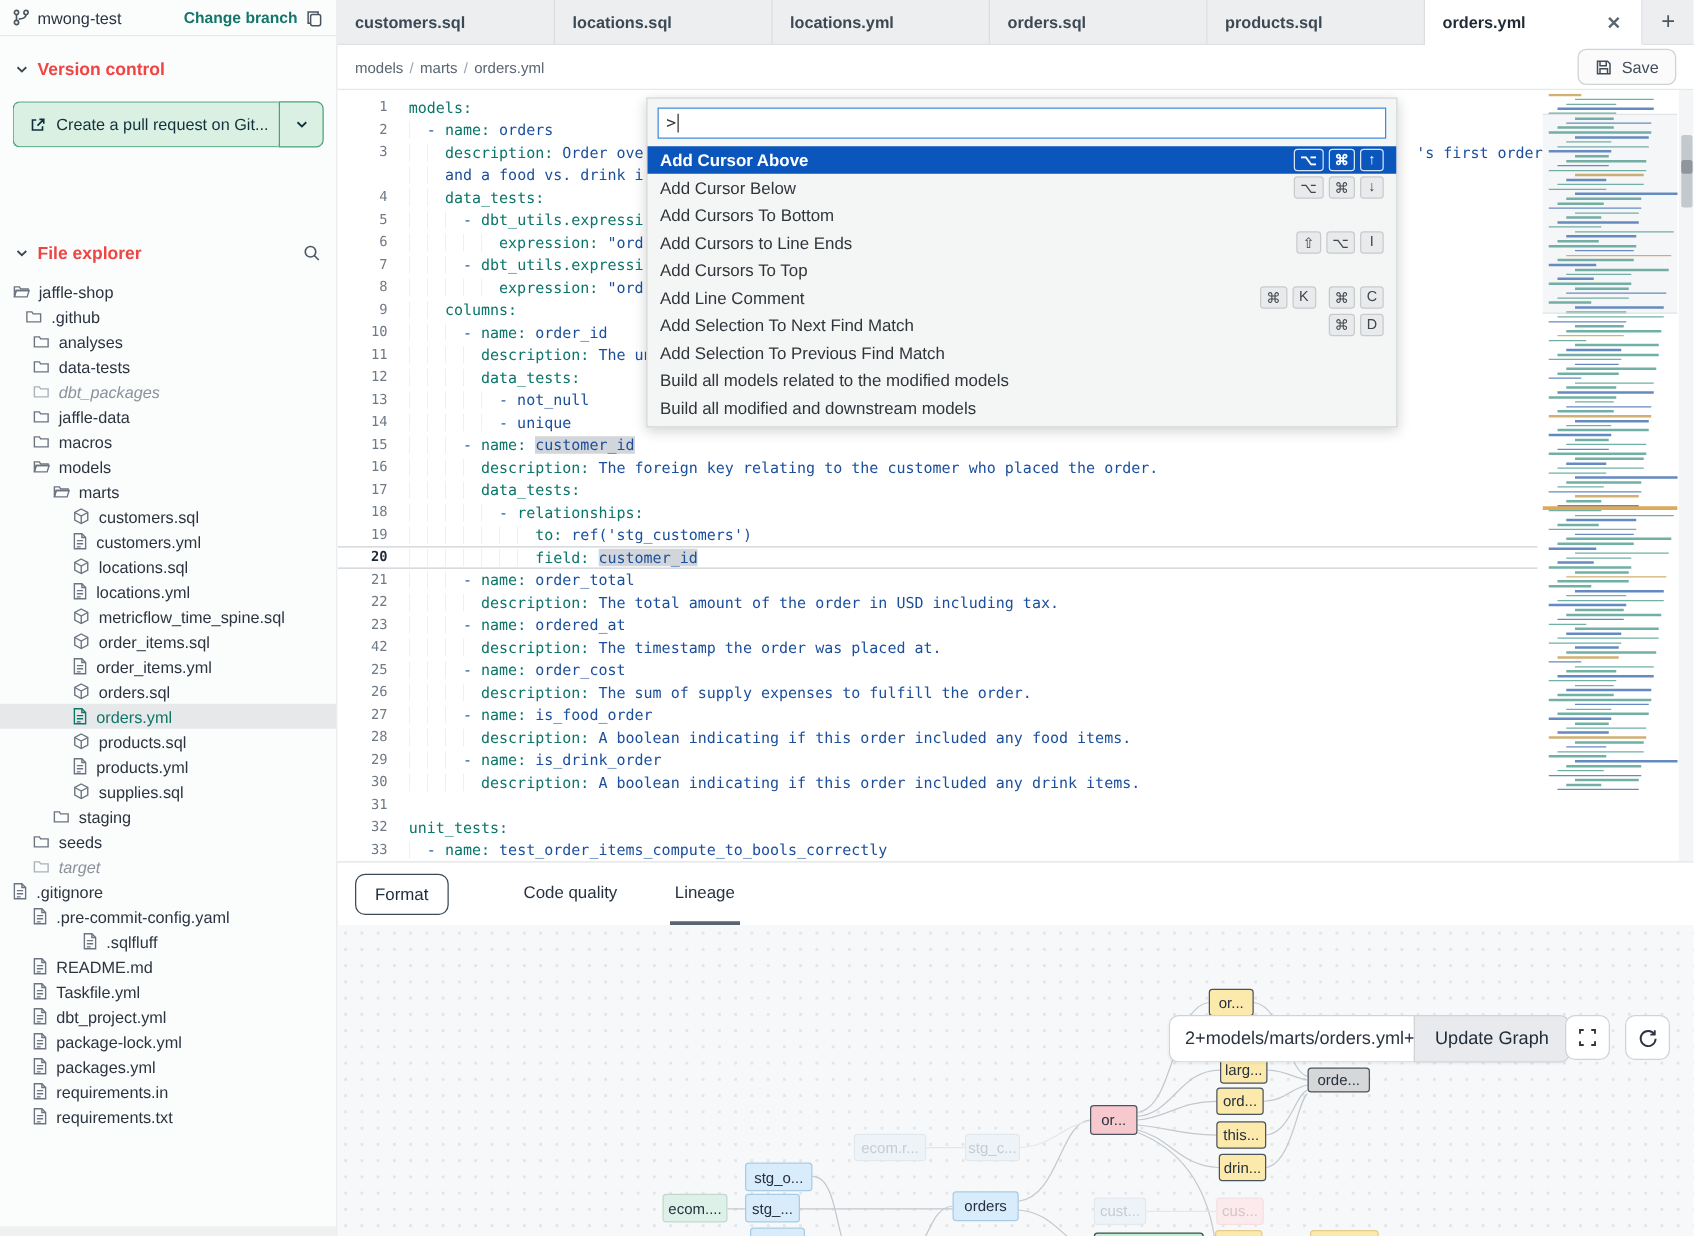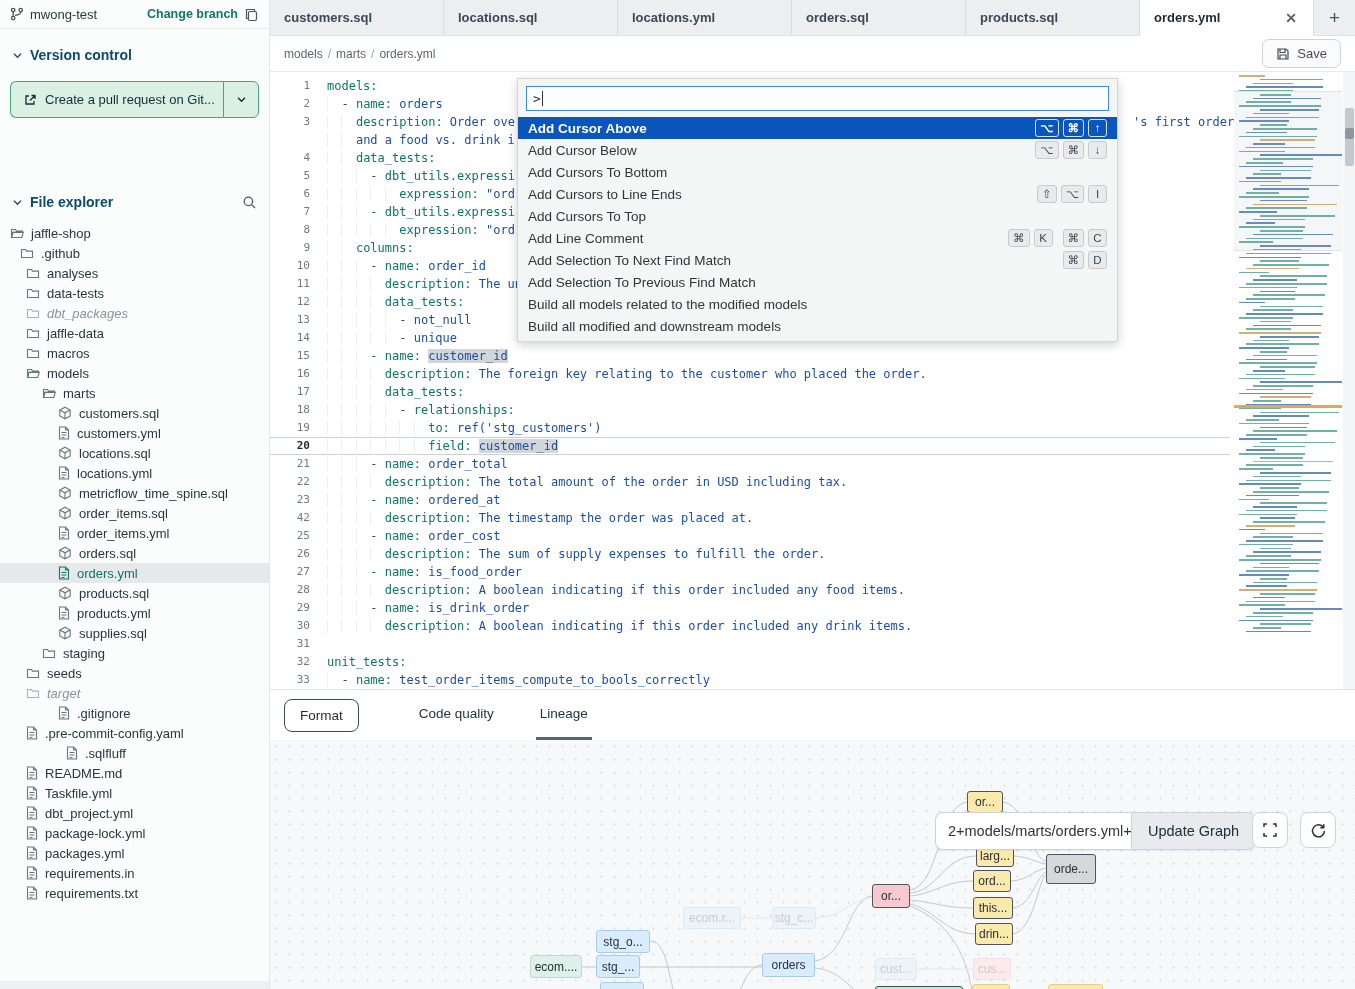--- a/index.html
+++ b/index.html
@@ -7,21 +7,21 @@
   body{width:1355px;height:989px;overflow:hidden;font-family:"Liberation Sans",sans-serif;background:#fff;color:#2b3440}
   .app{display:flex;width:1355px;height:989px}
 
   
   .sidebar{width:270px;flex:none;background:#fbfcfc;border-right:1px solid #e4e7ea;position:relative;overflow:hidden}
   .branch-row{height:29px;display:flex;align-items:center;padding:0 10px;border-bottom:1px solid #e8eaec;gap:6px}
   .bname{font-size:13px;color:#2b3440;flex:1 1 auto;white-space:nowrap;overflow:hidden}
   .bchange{font-size:12.5px;font-weight:700;color:#12766b;text-decoration:none;cursor:pointer;white-space:nowrap}
   .iconb{display:inline-flex;align-items:center;justify-content:center;color:#5b6570}
   .sec-h{display:flex;align-items:center;gap:7px;padding:0 12px;height:24px;cursor:pointer}
-  .sec-t{font-size:14px;font-weight:700;color:#0c4a6e}
+  .sec-t{font-size:14px;font-weight:700;color:#ef4444}
   .vc{padding-top:14px}
   .prsplit{display:flex;margin:14px 10px 0 10px;height:37px}
   .prmain{flex:1 1 auto;display:flex;align-items:center;gap:8px;padding:0 12px;background:#d9f0e3;border:1.5px solid #4aa37c;border-right:none;border-radius:6px 0 0 6px;font-family:inherit;font-size:13px;color:#11303c;cursor:pointer;white-space:nowrap;overflow:hidden}
   .prchev{width:36px;flex:none;display:flex;align-items:center;justify-content:center;background:#d9f0e3;border:1.5px solid #4aa37c;border-radius:0 6px 6px 0;cursor:pointer;color:#11303c}
   .fe-h{margin-top:72px;justify-content:flex-start}
   .fe-h .spacer{flex:1 1 auto}
   .tree{margin-top:9px}
   .titem{display:flex;align-items:center;gap:7px;height:20px;font-size:13px;color:#2b3440;cursor:pointer;padding-right:8px;white-space:nowrap}
   .titem .ic{display:inline-flex;color:#6b7480;flex:none}
   .titem.sel{background:#e6e8ea;color:#0e7569}
@@ -368,21 +368,21 @@
           <span>seeds</span>
         </div>
         <div class="titem muted" style="padding-left: 26px;">
           <span class="ic">
             <svg width="14" height="13" viewBox="0 0 14 13" fill="none" stroke="currentColor" stroke-width="1.1">
               <path d="M1.5 2.5h4l1 1.6h6v6.4h-11z"></path>
             </svg>
           </span>
           <span>target</span>
         </div>
-        <div class="titem" style="padding-left: 10px; margin-left: 48px;">
+        <div class="titem" style="padding-left: 10px;">
           <span class="ic">
             <svg width="12" height="14" viewBox="0 0 12 14" fill="none" stroke="currentColor" stroke-width="1.1">
               <path d="M1.5 1h6l3 3v9h-9z"></path>
               <path d="M7.5 1v3h3M3.5 6.5h5M3.5 9h5M3.5 11.5h3"></path>
             </svg>
           </span>
           <span>.gitignore</span>
         </div>
         <div class="titem" style="padding-left: 26px;">
           <span class="ic">
@@ -914,21 +914,21 @@
           <g stroke="#e4e8ea" stroke-width="1" fill="none">
             <path d="M471 178 H502"></path>
             <path d="M546 178 C572 177 580 160 602 157"></path>
             <path d="M647 229 H703"></path>
           </g>
         </svg>
 
         <div id="gnodes">
             <div class="gnode yellow-dark" style="left: 697px; top: 51px; width: 36px; height: 22px;">or...</div>
             <div class="gnode yellow-dark" style="left: 706px; top: 105px; width: 38px; height: 22px;">larg...</div>
-            <div class="gnode grey-dark" style="left: 776px; top: 114px; width: 50px; height: 30px;">orde...</div>
+            <div class="gnode grey-dark" style="left: 776px; top: 114px; width: 50px; height: 20px;">orde...</div>
             <div class="gnode yellow-dark" style="left: 703px; top: 130px; width: 38px; height: 22px;">ord...</div>
             <div class="gnode yellow-dark" style="left: 703px; top: 157px; width: 40px; height: 22px;">this...</div>
             <div class="gnode yellow-dark" style="left: 705px; top: 183px; width: 38px; height: 22px;">drin...</div>
             <div class="gnode pink-dark" style="left: 602px; top: 144px; width: 38px; height: 24px;">or...</div>
             <div class="gnode faded" style="left: 413px; top: 167px; width: 58px; height: 22px;">ecom.r...</div>
             <div class="gnode faded" style="left: 502px; top: 167px; width: 44px; height: 22px;">stg_c...</div>
             <div class="gnode blue" style="left: 326px; top: 190px; width: 54px; height: 23px;">stg_o...</div>
             <div class="gnode greenlight" style="left: 260px; top: 215px; width: 52px; height: 23px;">ecom....</div>
             <div class="gnode blue" style="left: 326px; top: 215px; width: 44px; height: 23px;">stg_...</div>
             <div class="gnode blue" style="left: 492px; top: 213px; width: 53px; height: 24px;">orders</div>

